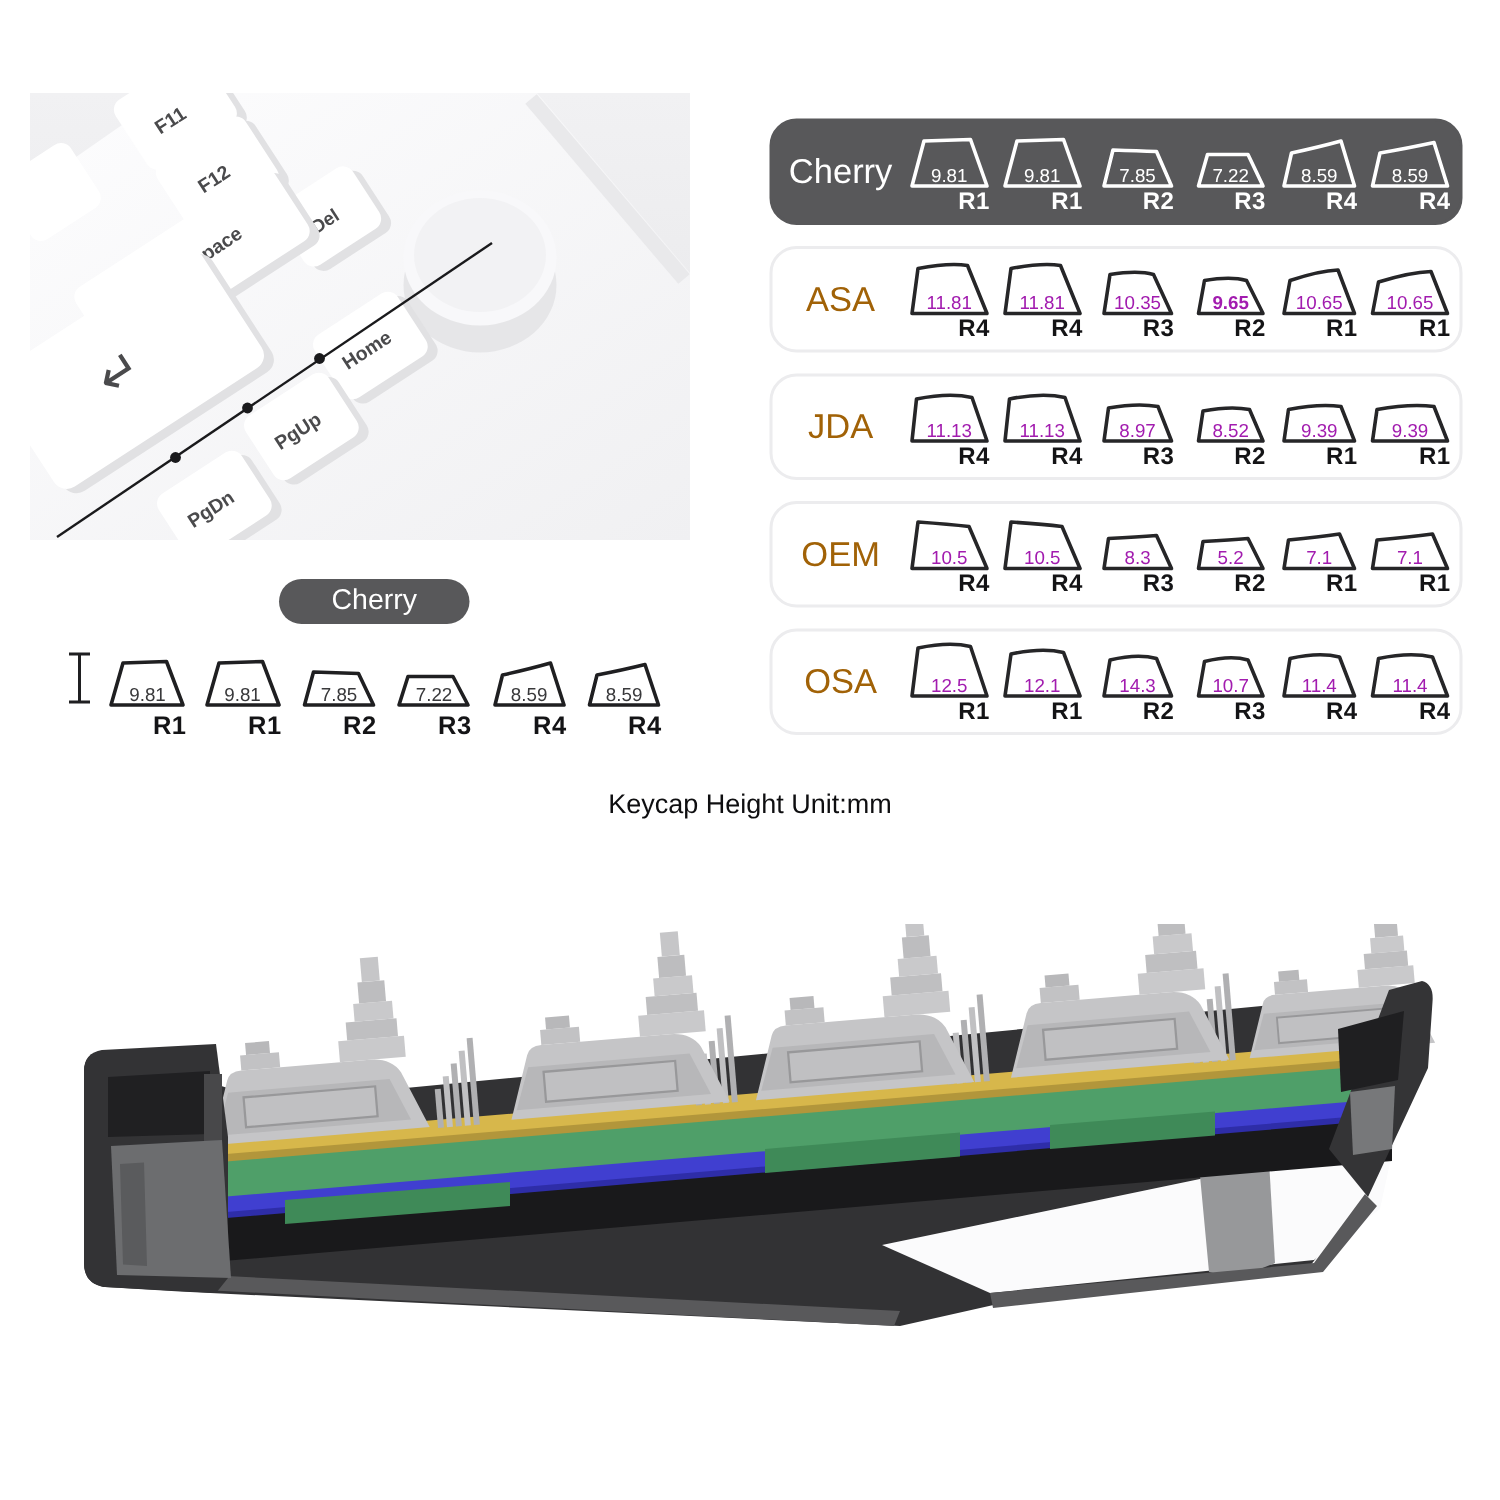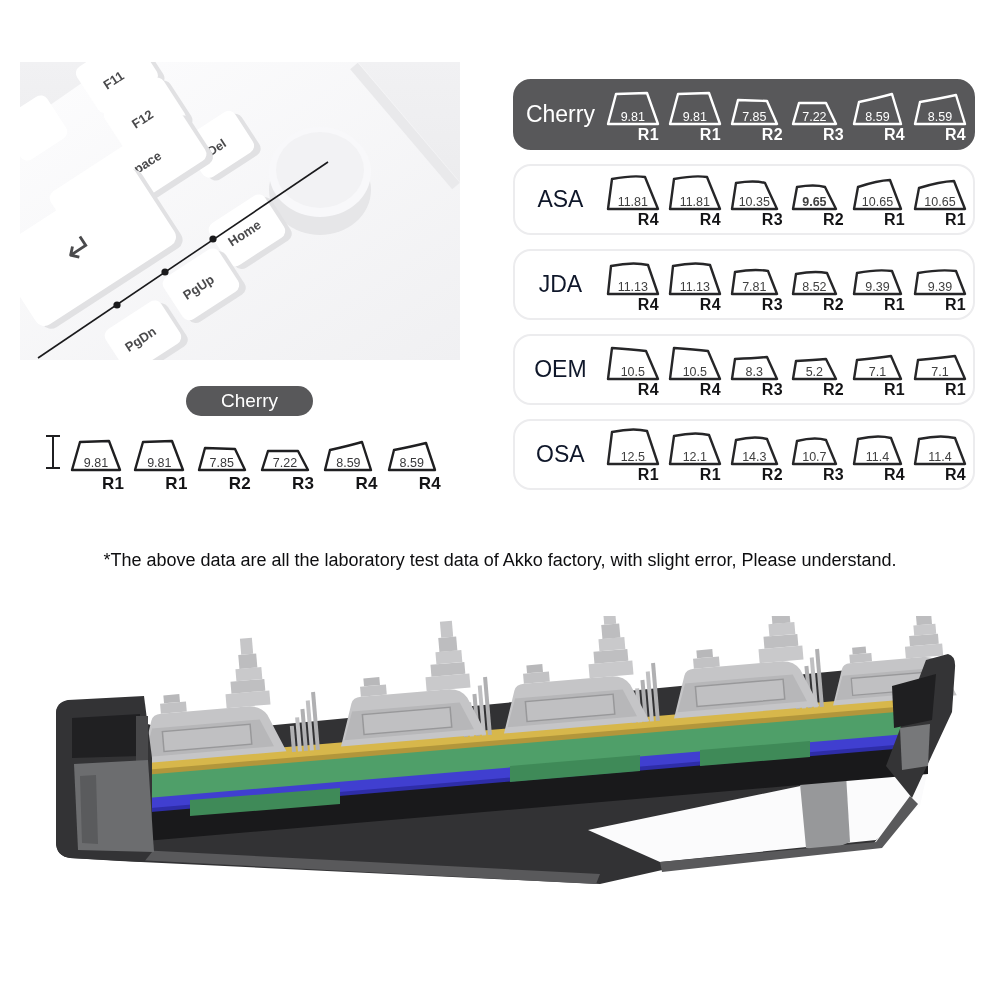--- a/index.html
+++ b/index.html
@@ -4,28 +4,28 @@
 <style>
   html,body{margin:0;padding:0;background:#fff;}
   .stage{position:relative;width:1000px;height:1000px;background:#fff;overflow:hidden;
          font-family:"Liberation Sans",sans-serif;}
 
   
   .panel{position:absolute;left:513px;top:79px;width:462px;}
   .prow{position:relative;display:flex;align-items:center;height:71px;margin-bottom:14px;
         background:#fff;border:2px solid #ececee;border-radius:18px;box-sizing:border-box;}
   .prow.dark{background:#58585a;border-color:#58585a;}
-  .pname{width:102px;text-align:center;font-size:23px;font-weight:500;color:#0f172a;}
+  .pname{width:102px;text-align:center;font-size:23px;font-weight:500;color:#a16207;}
   .dark .pname{color:#ffffff;}
   .caps{flex:1;display:flex;gap:8px;align-items:flex-end;padding:2px 6px 6px 0;}
-  .cell{display:flex;flex-direction:column;align-items:flex-start;}
+  .cell{display:flex;flex-direction:column;align-items:flex-end;}
   .cap{position:relative;height:44px;color:#262628;}
   .dark .cap{color:#ffffff;}
   .cap svg{display:block;}
-  .kv{position:absolute;left:0;right:0;bottom:2px;text-align:center;font-size:12.5px;color:#404040;}
+  .kv{position:absolute;left:0;right:0;bottom:2px;text-align:center;font-size:12.5px;color:#a21caf;}
   .dark .kv{color:#ffffff;}
   .rl{font-size:16px;font-weight:700;color:#141416;letter-spacing:.3px;line-height:1;margin-top:1px;padding-left:32px;}
   .dark .rl{color:#ffffff;}
 
   
   .pill{position:absolute;left:186px;top:386px;width:127px;height:30px;border-radius:16px;
         background:#58585a;color:#fff;font-size:19px;display:flex;align-items:center;justify-content:center;}
   .strip{position:absolute;left:45px;top:428px;display:flex;align-items:flex-end;gap:9px;}
   .strip .cap{color:#1f1f21;}
   .strip .kv{color:#39393b;font-size:12.5px;}
@@ -279,21 +279,21 @@
               </svg>
               <span class="kv">11.13</span>
             </div>
             <div class="rl">R4</div>
           </div>
         <div class="cell">
             <div class="cap" style="width: 49px;">
               <svg width="49" height="44" viewBox="0 0 49 44">
                 <path d="M2 42 L5 20 Q24.5 16.5 38 19 L47 42 Z" fill="none" stroke="currentColor" stroke-width="2.4" stroke-linejoin="round" stroke-linecap="round"></path>
               </svg>
-              <span class="kv">7.81</span>
+              <span class="kv">8.97</span>
             </div>
             <div class="rl">R3</div>
           </div>
         <div class="cell">
             <div class="cap" style="width: 47px;">
               <svg width="47" height="44" viewBox="0 0 47 44">
                 <path d="M2 42 L5 22 Q23.5 18.5 36 21 L45 42 Z" fill="none" stroke="currentColor" stroke-width="2.4" stroke-linejoin="round" stroke-linecap="round"></path>
               </svg>
               <span class="kv">8.52</span>
             </div>
@@ -501,21 +501,21 @@
         <div class="cap" style="width: 50px;">
           <svg width="50" height="44" viewBox="0 0 50 44">
             <path d="M2 42 L7 22 Q25 18.5 39 15 L48 42 Z" fill="none" stroke="currentColor" stroke-width="2.4" stroke-linejoin="round" stroke-linecap="round"></path>
           </svg>
           <span class="kv">8.59</span>
         </div>
         <div class="rl">R4</div>
       </div>
   </div>
 
-  <div class="note2">*The above data are all the laboratory test data of Akko factory, with slight error, Please understand.</div>
+  <div class="note1">Keycap Height Unit:mm</div>
 
   <div class="render">
     <svg width="920" height="272" viewBox="0 0 920 272">
 
       <path d="M30 84 Q16 86 16 98 L16 226 Q16 240 30 242 L80 245 L560 268 L640 250 L830 232 L872 180 L912 86 L914 52 Q912 38 892 46 L140 118 Z" fill="#323234"></path>
 
       <path d="M548 214 L866 148 L900 98 L880 190 L836 224 L620 246 Z" fill="#fbfbfc"></path>
       <path d="M760 168 L806 158 L810 226 Q784 238 766 232 Z" fill="#97989a"></path>
 
       <path d="M60 232 L560 258 L556 268 L58 242 Z" fill="#59595b"></path>

